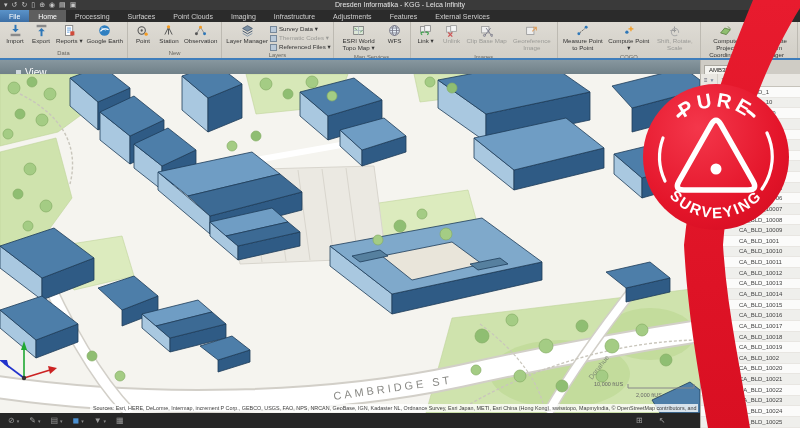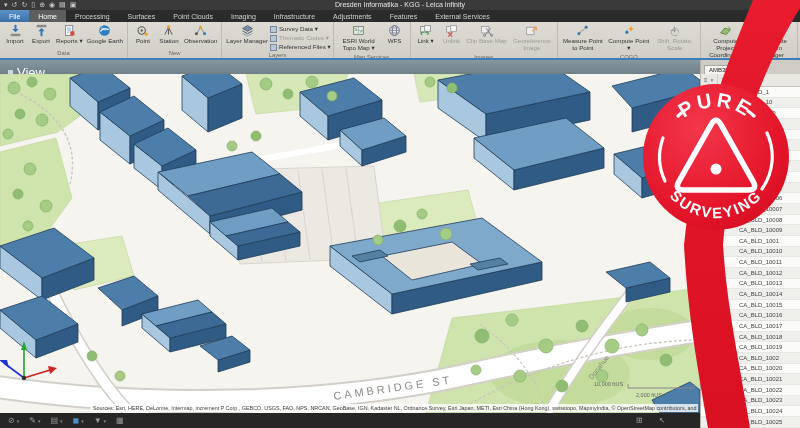--- a/index.html
+++ b/index.html
@@ -28,21 +28,21 @@
   .rib-btn.disabled .rib-label{color:#9a9a96;}
   .rib-small-col{display:flex;flex-direction:column;justify-content:flex-start;gap:1px;padding-top:2px;}
   .rib-small{font-size:6.2px;color:#333;display:flex;align-items:center;gap:2px;line-height:8px;}
   .rib-small.disabled{color:#9a9a96;}
   .rib-small-ico{width:7px;height:7px;background:#b9c9d9;border:1px solid #77889a;display:inline-block;}
   .rib-grouplabel{font-size:5.8px;color:#66655f;text-align:center;padding:1px 0 2px 0;}
 
   .accent-line{position:absolute;left:0;top:58px;width:800px;height:2px;background:#3e7dbb;}
 
   
-  .viewtab{position:absolute;left:0;top:60px;width:700px;height:24px;background:linear-gradient(#87979f,#5f7078);display:flex;align-items:center;color:#fff;font-size:13px;padding-left:8px;gap:4px;}
+  .viewtab{position:absolute;left:0;top:60px;width:700px;height:24px;background:linear-gradient(#87979f,#5f7078);display:flex;align-items:center;color:#fff;font-size:10px;padding-left:16px;gap:4px;}
   .viewdot{width:5px;height:5px;background:#cfd8dc;display:inline-block;}
 
   
   .mapwrap{position:absolute;left:0;top:74px;width:700px;height:339px;background:#f5f4ef;overflow:hidden;}
   .attribution{position:absolute;left:90px;bottom:1px;width:608px;background:rgba(255,255,255,.78);font-size:5.4px;color:#3c3c3c;padding:1px 3px;white-space:nowrap;overflow:hidden;}
 
   
   .panel{position:absolute;left:700px;top:60px;width:100px;height:368px;background:#fff;border-left:1px solid #b5b2aa;}
   .ptabs{height:14px;background:#cfccc5;display:flex;align-items:flex-end;}
   .ptab{background:#f4f3ef;border:1px solid #aaa79f;border-bottom:none;font-size:6px;color:#222;padding:1px 4px;margin-left:3px;white-space:nowrap;overflow:hidden;max-width:92px;}

